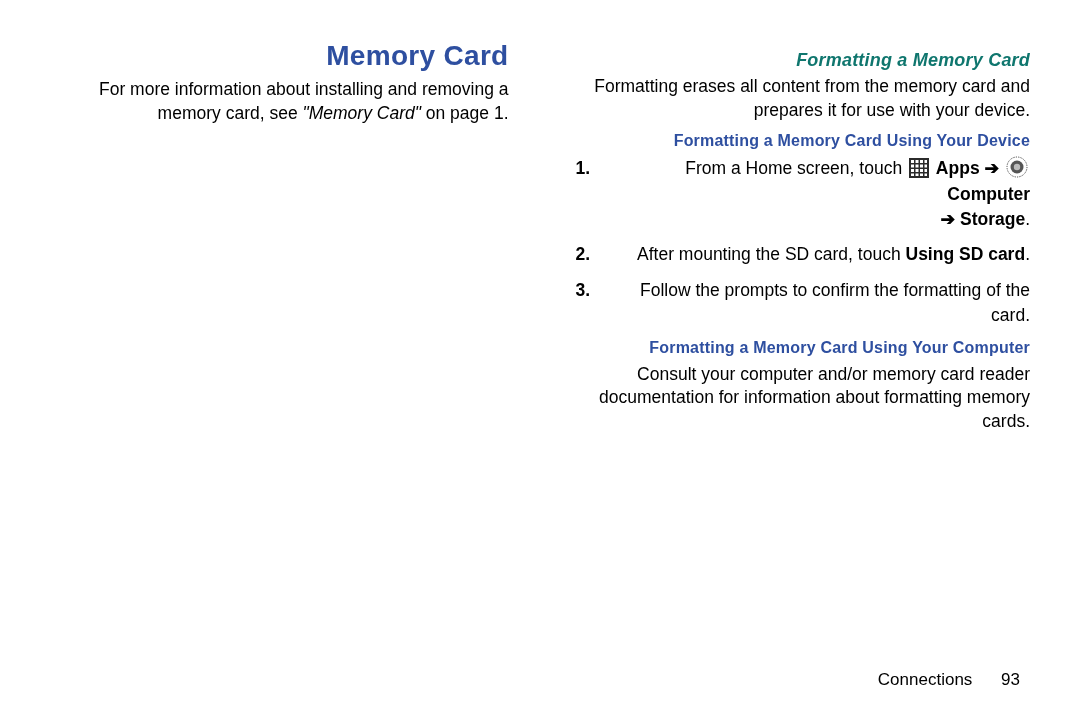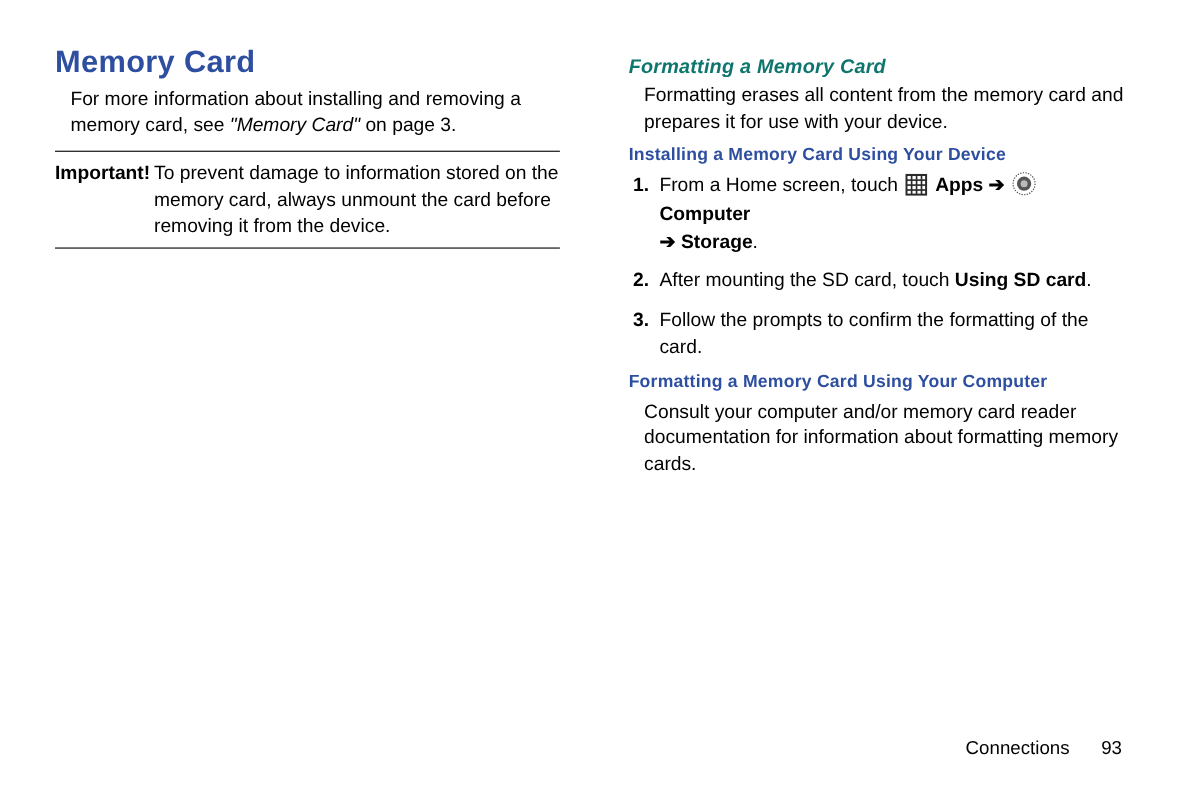--- a/index.html
+++ b/index.html
@@ -11,20 +11,21 @@
     color: #000;
     position: relative;
     background: #fff;
   }
   .page {
     display: flex;
     flex-direction: row;
     padding: 40px 50px 60px 50px;
     height: 620px;
     gap: 63px;
+    text-align: right;
   }
   .col {
     width: 460px;
   }
   h1.section {
     font-size: 28px;
     font-weight: 800;
     color: #2e4fa0;
     margin: 0 0 6px 0;
     letter-spacing: 0.3px;
@@ -119,36 +120,30 @@
   }
 </style>
 </head>
 <body>
 
 <div class="page">
   <div class="col">
     <h1 class="section">Memory Card</h1>
 
     <p class="para">
-      <span>For more information about installing and removing a memory card, see </span><span class="ref-italic">"Memory Card"</span><span> on page 3.</span>
+      <span>For more information about installing and removing a memory card, see </span><span class="ref-italic">"Memory Card"</span><span> on page 1.</span>
     </p>
 
-    <div class="important-block">
-      <div class="row">
-        <div class="important-label">Important!</div>
-        <div>To prevent damage to information stored on the memory card, always unmount the card before removing it from the device.</div>
-      </div>
-    </div>
   </div>
 
   <div class="col">
     <h2 class="sub">Formatting a Memory Card</h2>
     <p class="para">Formatting erases all content from the memory card and prepares it for use with your device.</p>
 
-    <h3 class="subsub">Installing a Memory Card Using Your Device</h3>
+    <h3 class="subsub">Formatting a Memory Card Using Your Device</h3>
     <ol class="steps">
       <li>
         <span>From a Home screen, touch </span><span class="icon-apps"><svg width="20" height="20" viewBox="0 0 20 20">
               <rect x="0" y="0" width="20" height="20" fill="#2b2b2b"></rect>
               <g fill="#fff">
                 <rect x="2" y="2" width="3" height="3"></rect>
                 <rect x="6.5" y="2" width="3" height="3"></rect>
                 <rect x="11" y="2" width="3" height="3"></rect>
                 <rect x="15.5" y="2" width="2.5" height="3"></rect>
                 <rect x="2" y="6.5" width="3" height="3"></rect>

